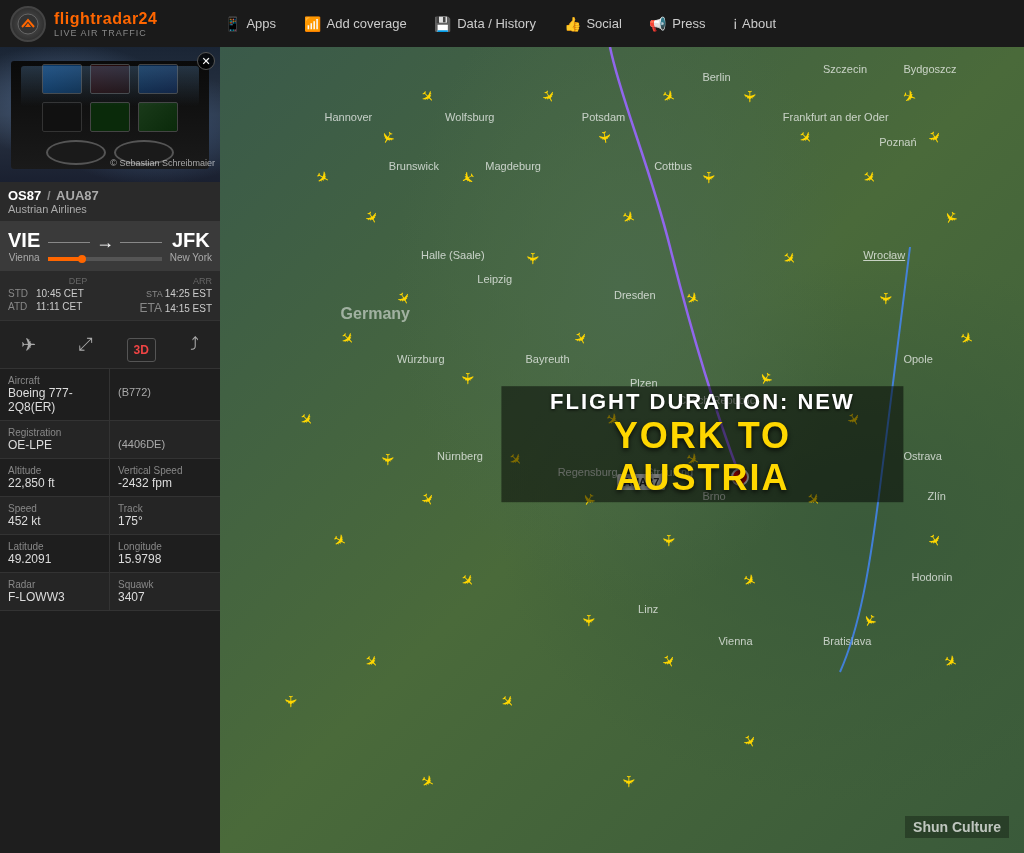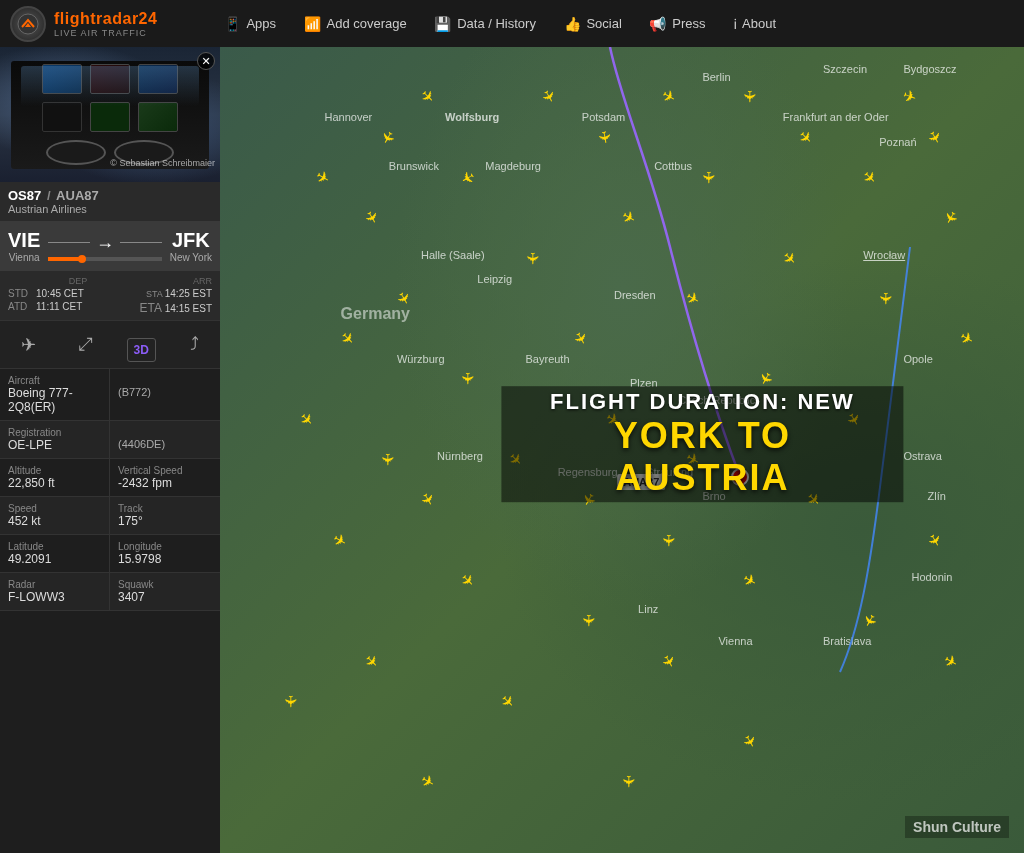--- a/index.html
+++ b/index.html
@@ -227,21 +227,21 @@
       border-bottom: 1px solid #333;
     }
     .tool-btn {
       color: #aaa;
       font-size: 18px;
       cursor: pointer;
       padding: 4px 8px;
       border-radius: 3px;
     }
     .tool-btn-3d {
-      color: #8b5cf6;
+      color: #ef4444;
       font-size: 12px;
       font-weight: bold;
       cursor: pointer;
       padding: 4px 6px;
       border: 1px solid #555;
       border-radius: 3px;
       margin-top: 11px;
     }
 
     
@@ -577,21 +577,21 @@
         </div>
       </div>
 
     </div>
   </div>
 
   <div id="map-area">
     <div id="map-bg">
 
       <span class="map-label" style="top:8%; left:13%;">Hannover</span>
-      <span class="map-label" style="top:8%; left:28%;font-weight:bold;">Wolfsburg</span>
+      <span class="map-label" style="top:8%; left:28%;">Wolfsburg</span>
       <span class="map-label" style="top:3%; left:60%;">Berlin</span>
       <span class="map-label" style="top:8%; left:45%;">Potsdam</span>
       <span class="map-label" style="top:14%; left:33%;">Magdeburg</span>
       <span class="map-label" style="top:14%; left:21%;">Brunswick</span>
       <span class="map-label" style="top:14%; left:54%;">Cottbus</span>
       <span class="map-label" style="top:8%; left:70%;">Frankfurt an der Oder</span>
       <span class="map-label" style="top:25%; left:25%;">Halle (Saale)</span>
       <span class="map-label" style="top:28%; left:32%;">Leipzig</span>
       <span class="map-label" style="top:30%; left:49%;">Dresden</span>
       <span class="map-label map-label-large" style="top:32%; left:15%;">Germany</span>

